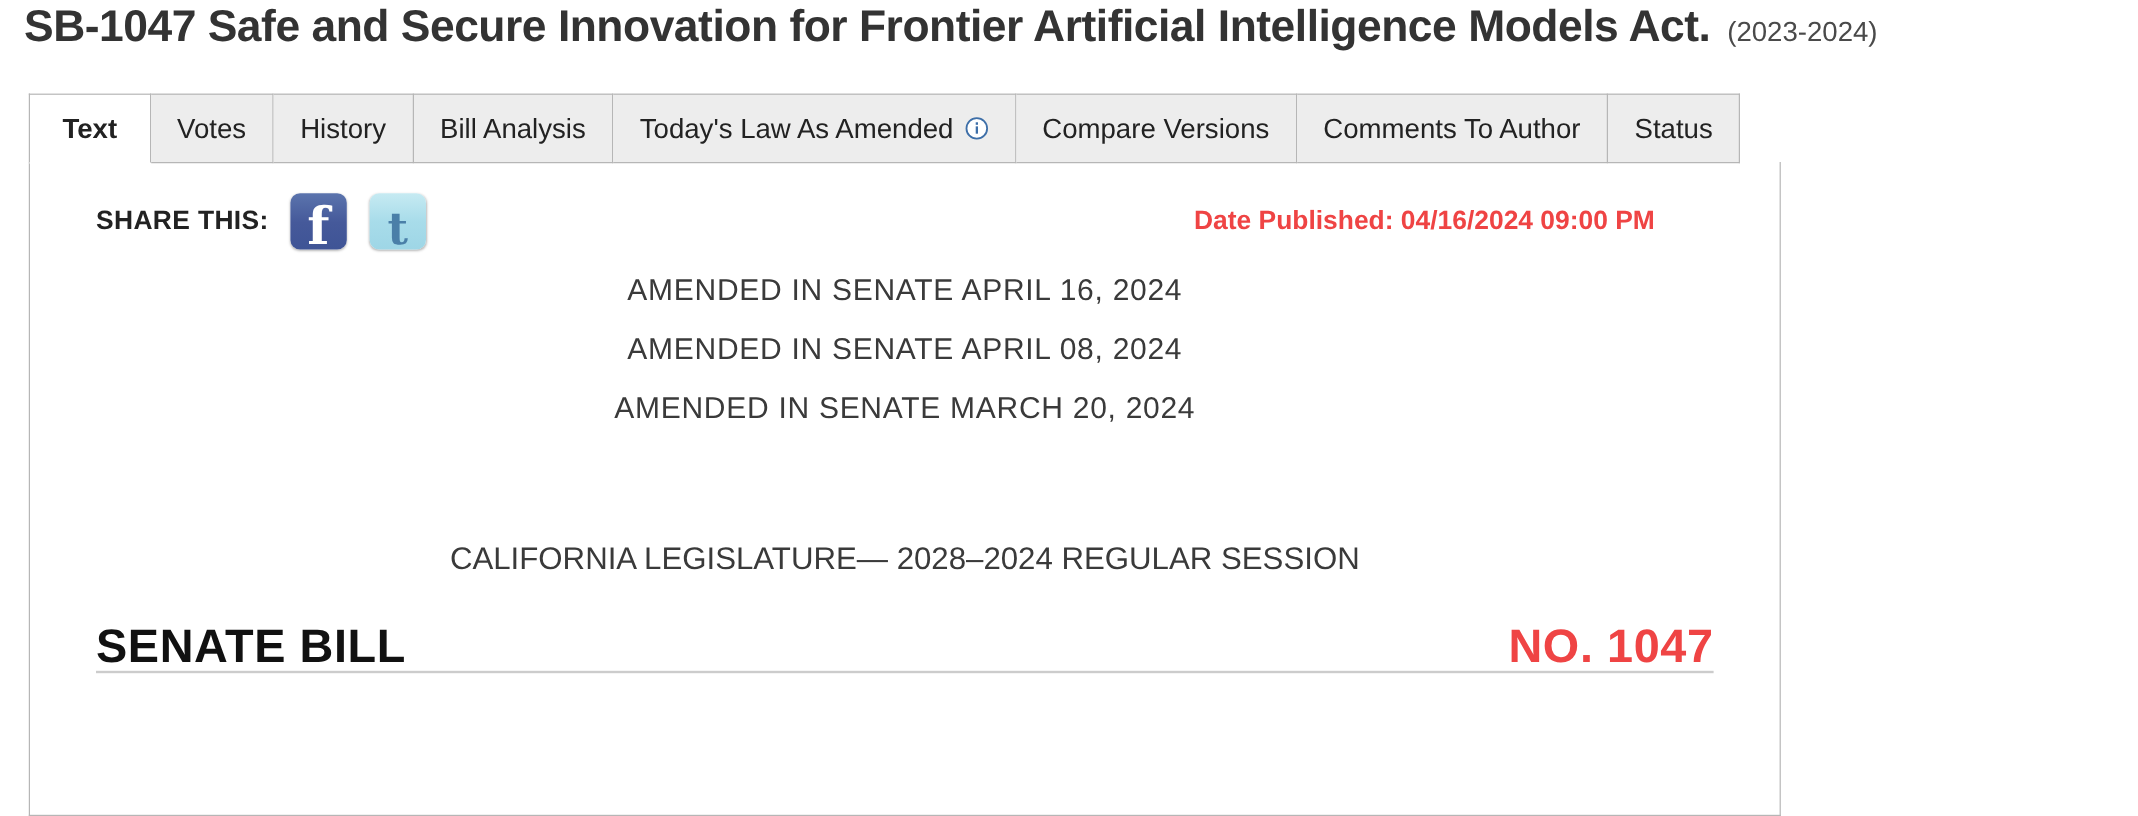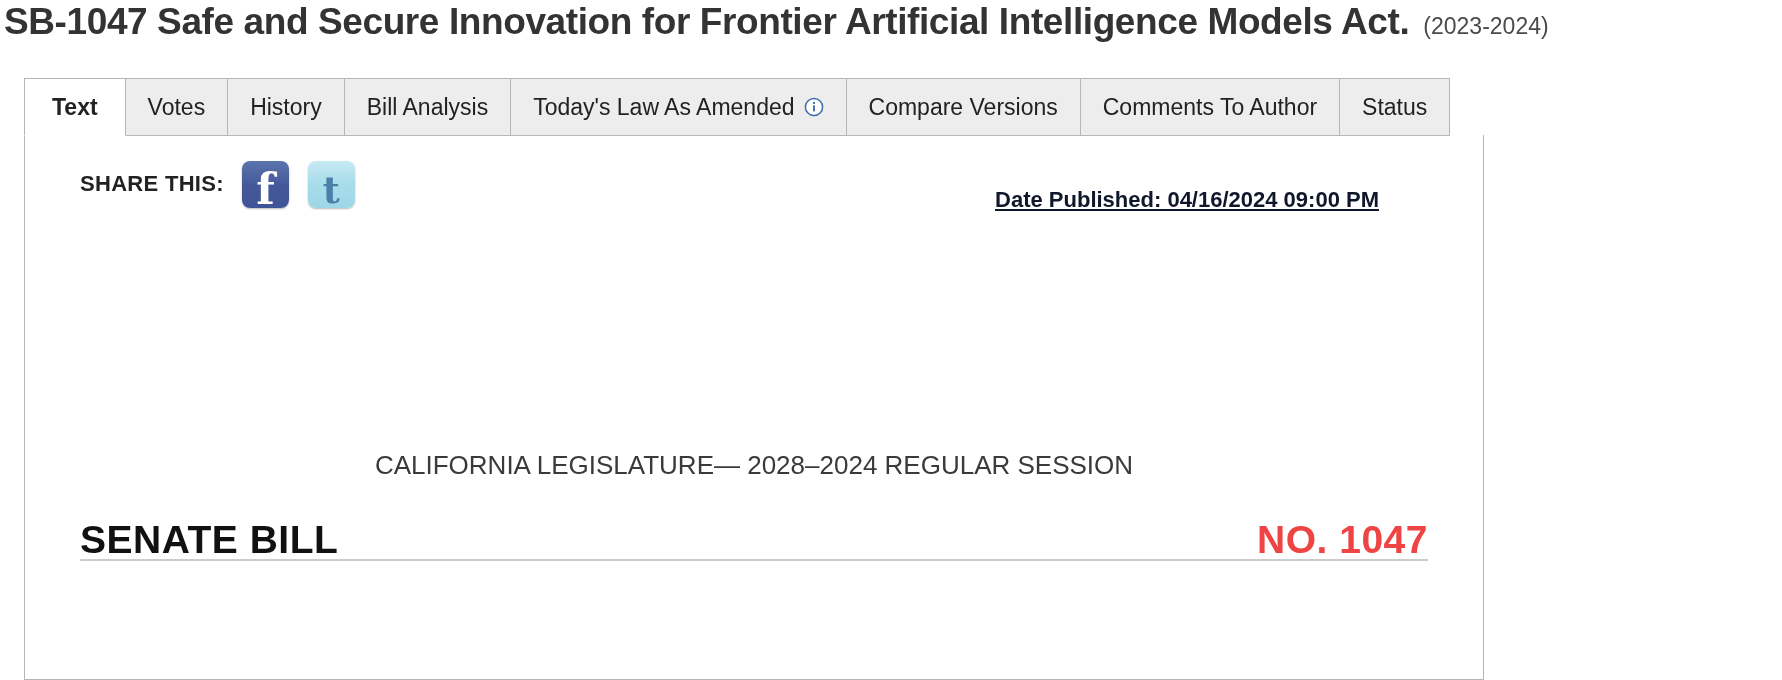--- a/index.html
+++ b/index.html
@@ -26,21 +26,21 @@
     display: flex;
     align-items: baseline;
     white-space: nowrap;
   }
   .bill-title {
     font-size: 37px;
     font-weight: bold;
     letter-spacing: -0.4px;
     color: #333333;
     line-height: 44px;
-    padding-left: 4px;
+    padding-left: 20px;
   }
   .session-years {
     font-size: 23px;
     color: #4a4a4a;
     font-weight: normal;
     margin-left: 14px;
     line-height: 44px;
   }
 
   
@@ -156,26 +156,25 @@
     font-weight: bold;
     font-size: 37px;
     color: #4a7fa8;
     line-height: 1;
   }
 
   
   .date-published {
     position: absolute;
     right: 104px;
-    top: 52px;
+    top: 36px;
     font-size: 22px;
     font-weight: bold;
-    color: #0f172a;
-    white-space: nowrap;
-    text-decoration: underline;
+    color: #ef4444;
+    white-space: nowrap;
   }
 
   
   .amend-block {
     position: absolute;
     left: 0;
     right: 0;
     top: 83px;
     text-align: center;
   }
@@ -286,20 +285,25 @@
     <a class="social-icon fb-icon">
       <span class="glyph">f</span>
     </a>
     <a class="social-icon tw-icon">
       <span class="glyph">t</span>
     </a>
   </div>
 
   <div class="date-published">Date Published: 04/16/2024 09:00 PM</div>
 
+  <div class="amend-block">
+    <div class="amend-line">AMENDED  IN  SENATE  APRIL 16, 2024</div>
+    <div class="amend-line">AMENDED  IN  SENATE  APRIL 08, 2024</div>
+    <div class="amend-line">AMENDED  IN  SENATE  MARCH 20, 2024</div>
+  </div>
 
   <div class="legislature">CALIFORNIA LEGISLATURE— 2028–2024 REGULAR SESSION</div>
 
   <div class="bill-heading">
     <span class="label">SENATE BILL</span>
     <span class="number">NO. 1047</span>
   </div>
 
 </div>
 

